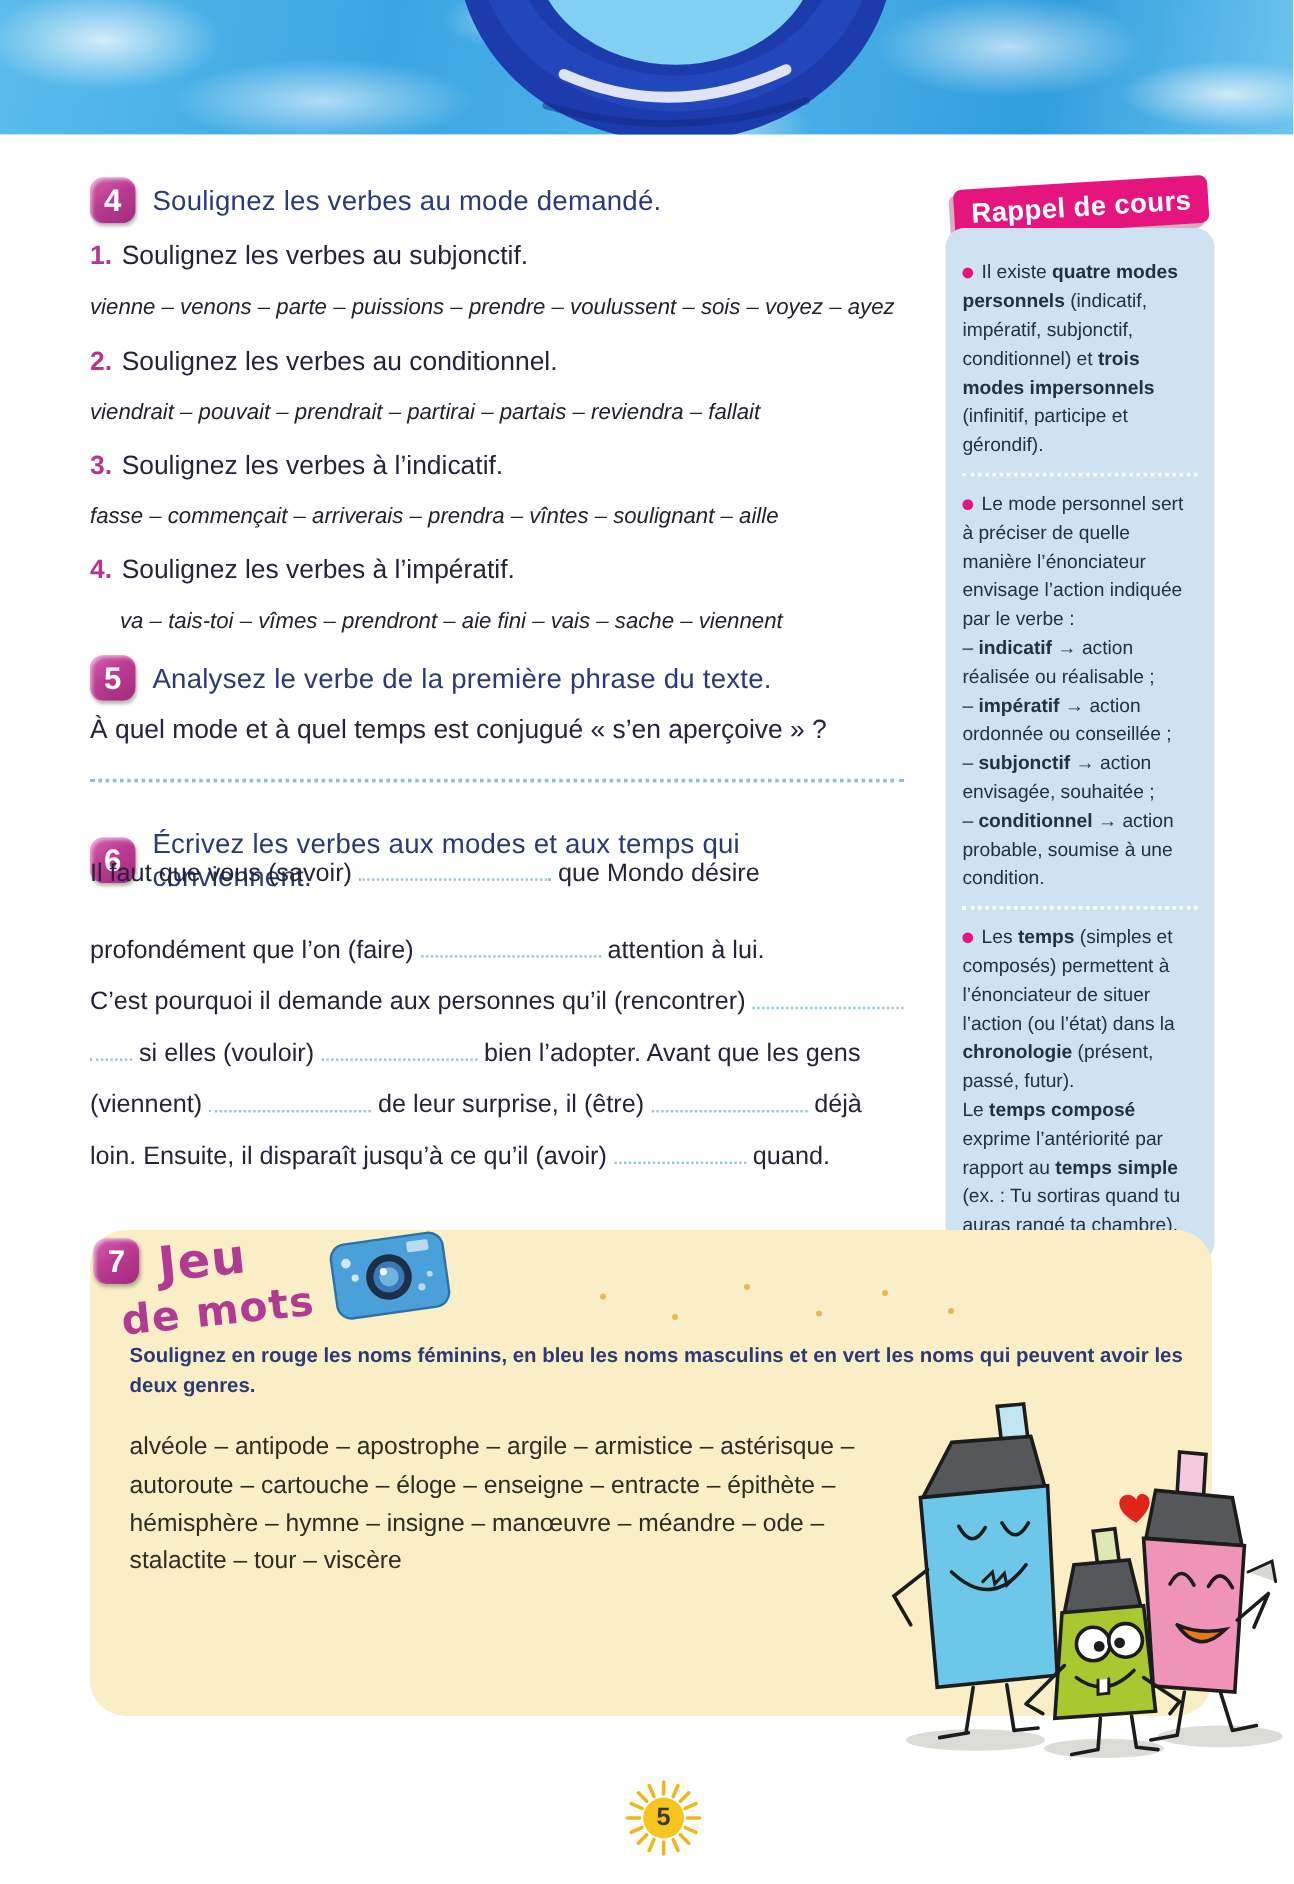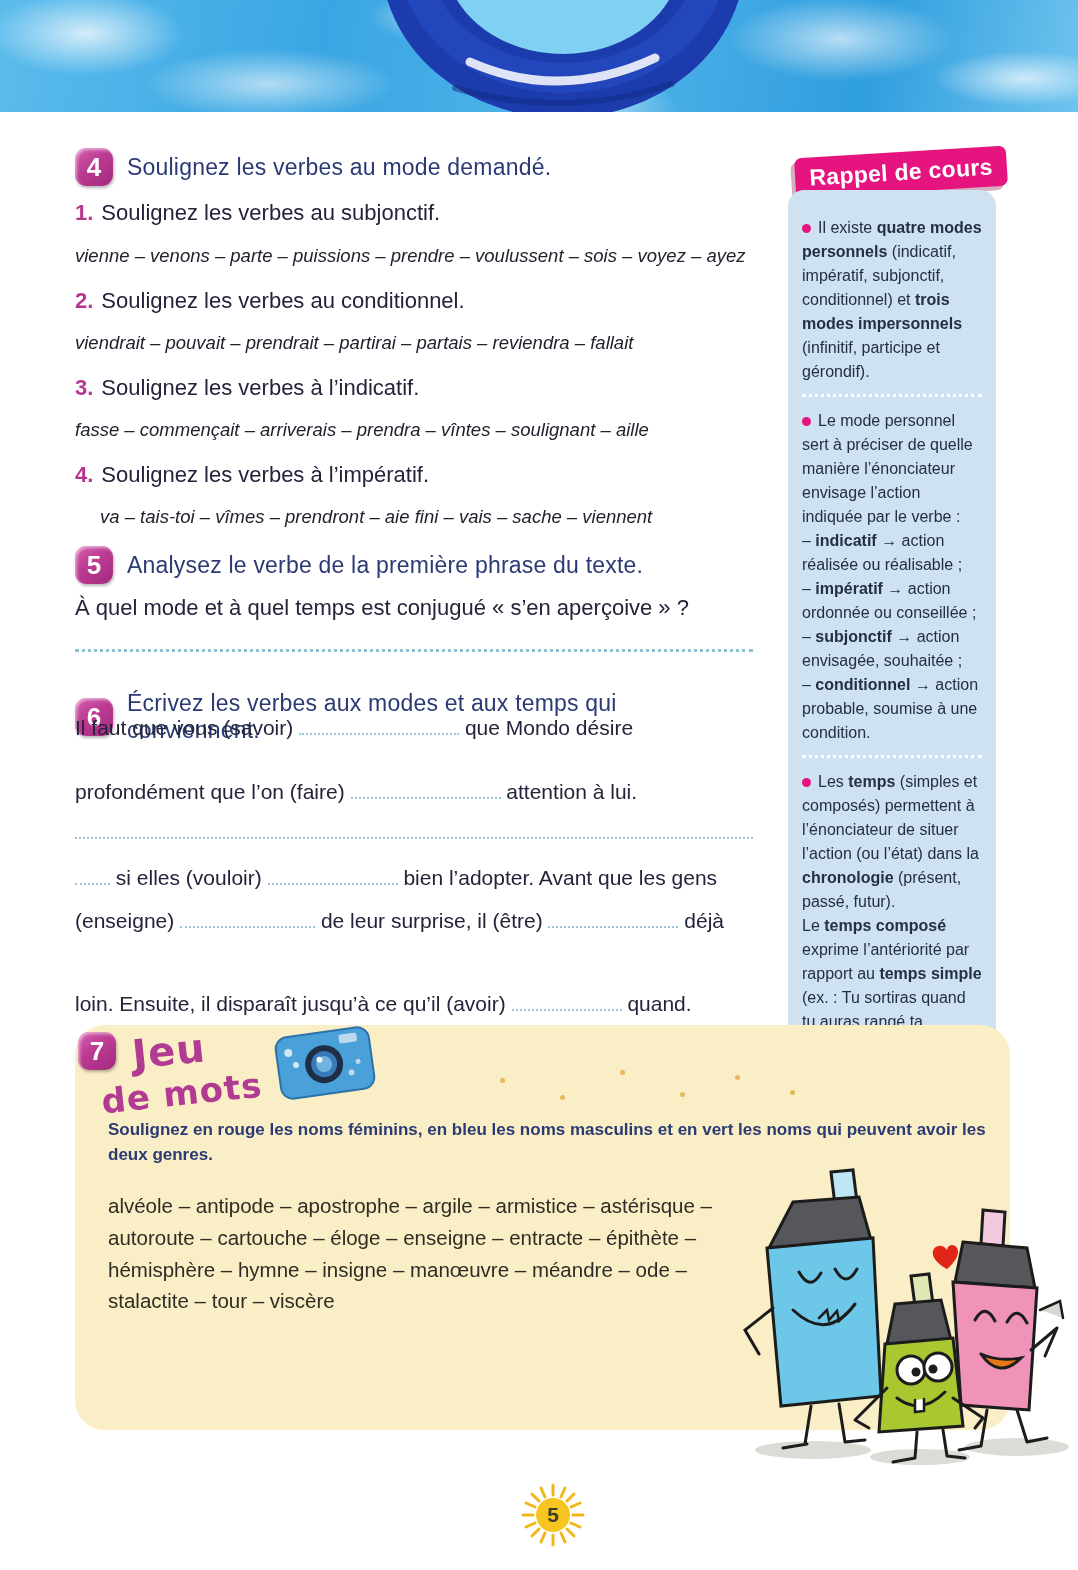--- a/index.html
+++ b/index.html
@@ -44,21 +44,21 @@
   .blank{display:inline-block;height:14px;border-bottom:2.5px dotted #9cc4d9;}
   
   .sb-banner{
     position:absolute;left:795px;top:152px;width:212px;height:40px;
     background:#e5147e;border-radius:7px;transform:rotate(-3.5deg);
     box-shadow:-4px 4px 0 rgba(140,20,80,.35);
     color:#fff;font-weight:bold;font-size:23px;text-align:center;line-height:40px;
     letter-spacing:.3px;
   }
   .sb-box{
-    position:absolute;left:788px;top:190px;width:208px;min-height:798px;
+    position:absolute;left:788px;top:190px;width:224px;min-height:798px;
     background:#cfe2f1;border-radius:16px;box-sizing:border-box;
     padding:26px 14px 18px 14px;font-size:16px;line-height:1.5;color:#223045;
   }
   .bullet{margin:0;}
   .dot{
     display:inline-block;width:9px;height:9px;border-radius:50%;
     background:#e5147e;margin-right:7px;vertical-align:middle;
   }
   .sep{border-top:3px dotted #ffffff;margin:10px 0 12px 0;height:0;}
   
@@ -146,36 +146,37 @@
       <span>Il faut que vous (savoir) </span>
       <span class="blank" style="flex: 0 0 160px;"></span>
       <span> que Mondo désire</span>
     </div>
   <div class="ex6-line" style="top:780px;">
       <span>profondément que l’on (faire) </span>
       <span class="blank" style="flex: 0 0 150px;"></span>
       <span> attention à lui.</span>
     </div>
   <div class="ex6-line" style="top:823px;">
+      <span>C’est pourquoi il demande aux personnes qu’il (rencontrer) </span>
       <span class="blank" style="flex: 1 1 40px;"></span>
     </div>
   <div class="ex6-line" style="top:866px;">
       <span class="blank" style="flex: 0 0 35px;"></span>
       <span> si elles (vouloir) </span>
       <span class="blank" style="flex: 0 0 130px;"></span>
       <span> bien l’adopter. Avant que les gens</span>
     </div>
   <div class="ex6-line" style="top:909px;">
-      <span>(enseigne) </span>
+      <span>(viennent) </span>
       <span class="blank" style="flex: 0 0 135px;"></span>
       <span> de leur surprise, il (être) </span>
       <span class="blank" style="flex: 0 0 130px;"></span>
       <span> déjà</span>
     </div>
-  <div class="ex6-line" style="top:992px;">
+  <div class="ex6-line" style="top:952px;">
       <span>loin. Ensuite, il disparaît jusqu’à ce qu’il (avoir) </span>
       <span class="blank" style="flex: 0 0 110px;"></span>
       <span> quand.</span>
     </div>
 </div>
 
 <div class="sb-banner">Rappel de cours</div>
 <div class="sb-box">
   <p class="bullet"><span class="dot"></span><span><span>Il existe </span><span style="font-weight: bold;">quatre modes personnels</span><span> (indicatif, impératif, subjonctif, conditionnel) et </span><span style="font-weight: bold;">trois modes impersonnels</span><span> (infinitif, participe et gérondif).</span></span></p>
   <div class="sep"></div>

